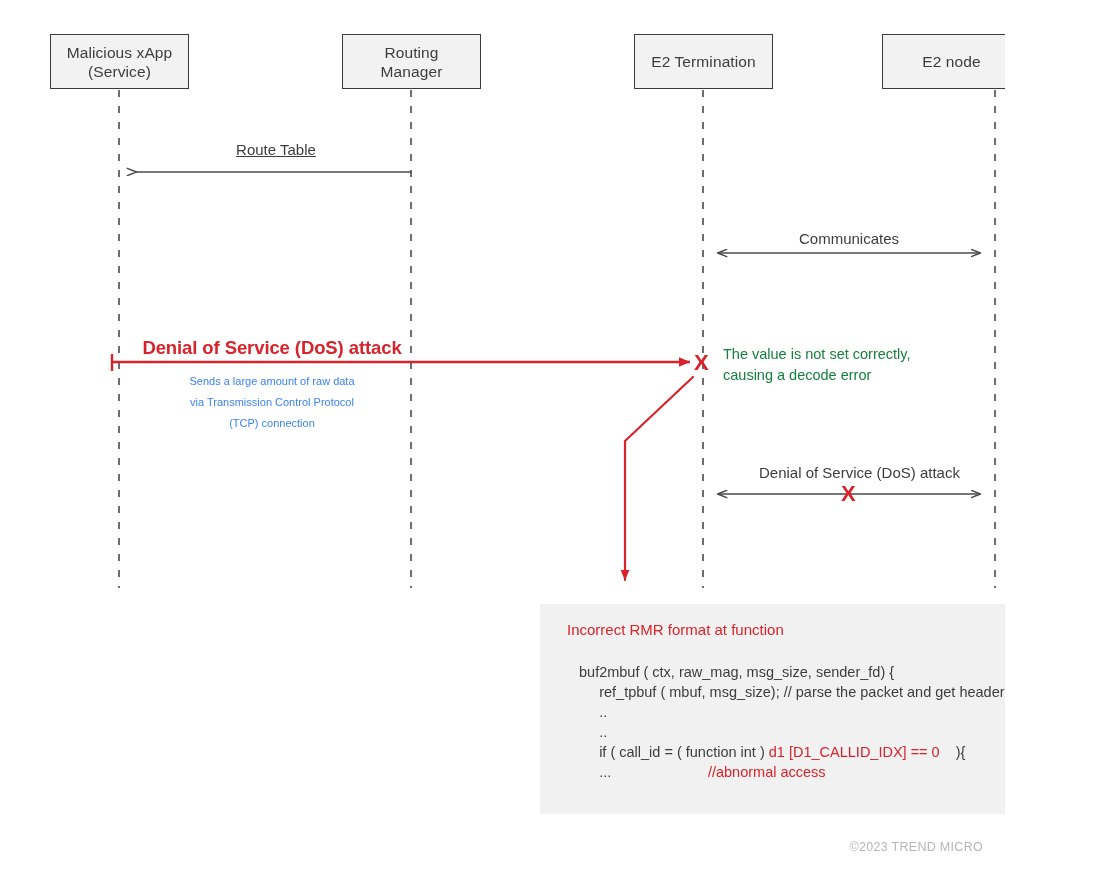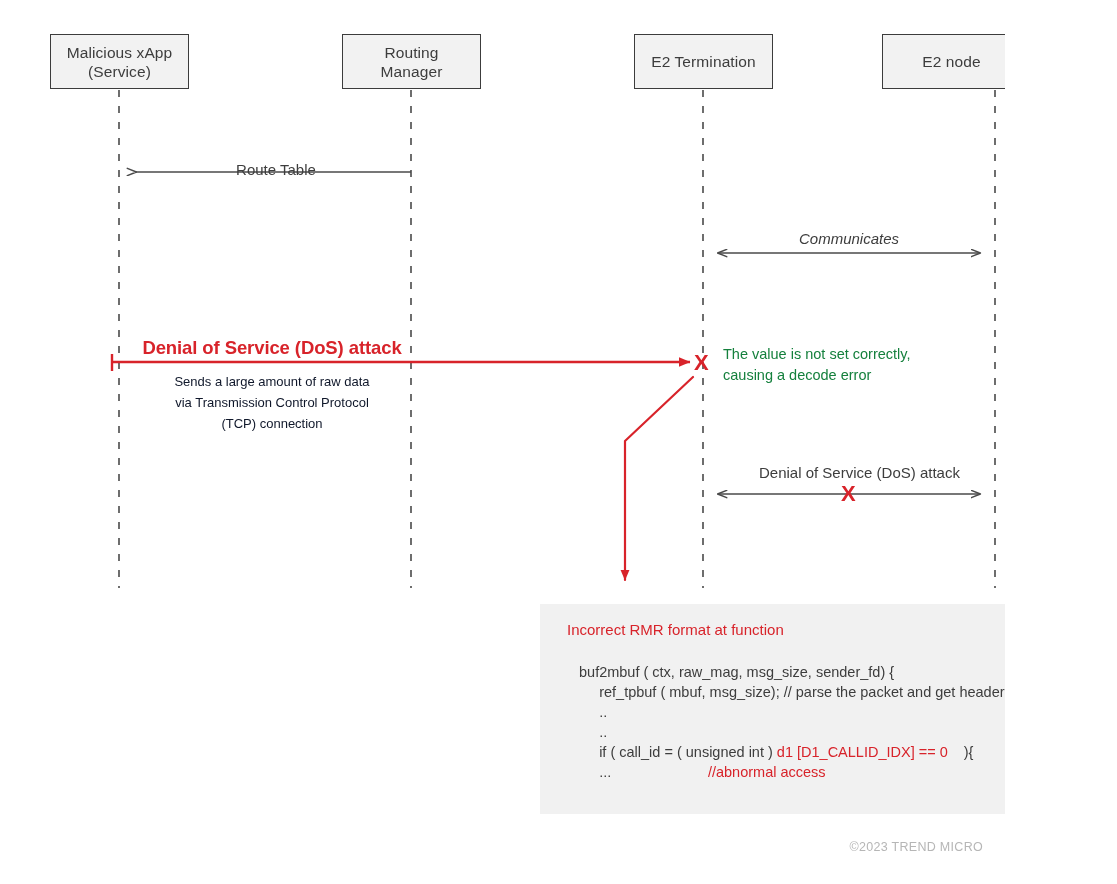--- a/index.html
+++ b/index.html
@@ -58,22 +58,22 @@
     color: #d8232a;
     font-size: 18.5px;
     font-weight: bold;
     line-height: 22px;
     text-align: center;
     white-space: nowrap;
     letter-spacing: -0.1px;
   }
   .attack-sub {
     position: absolute;
-    color: #0f172a;
-    font-size: 13px;
+    color: #3b82f6;
+    font-size: 11px;
     line-height: 21px;
     text-align: center;
   }
   .error-note {
     position: absolute;
     color: #15803d;
     font-size: 14.5px;
     line-height: 21px;
     text-align: left;
   }
@@ -172,23 +172,23 @@
     <span class="lbl">Routing
 Manager</span>
   </div>
   <div class="lifeline-box" style="left:634px; top:34px; width:139px; height:55px;text-align:right;">
     <span class="lbl">E2 Termination</span>
   </div>
   <div class="lifeline-box" style="left:882px; top:34px; width:139px; height:55px;">
     <span class="lbl">E2 node</span>
   </div>
 
-  <div class="msg-label" style="left:186px; top:160px; width:180px;">Route Table</div>
-
-  <div class="msg-label" style="left:759px; top:229px; width:180px;font-style:italic;">Communicates</div>
+  <div class="msg-label" style="left:186px; top:140px; width:180px;text-decoration:underline;">Route Table</div>
+
+  <div class="msg-label" style="left:759px; top:229px; width:180px;">Communicates</div>
 
   <div class="msg-label" style="left:759px; top:463px; width:180px;">Denial of Service (DoS) attack</div>
 
   <div class="x-mark" style="left:841px; top:483px;">X</div>
 
   <div class="attack-title" style="left:112px; top:337px; width:320px;">Denial of Service (DoS) attack</div>
 
   <div class="attack-sub" style="left:112px; top:371px; width:320px; white-space:pre-line;">Sends a large amount of raw data
 via Transmission Control Protocol
 (TCP) connection</div>
@@ -198,20 +198,20 @@
   <div class="error-note" style="left:723px; top:344px; width:270px; white-space:pre-line;">The value is not set correctly,
 causing a decode error</div>
 
   <div id="code-box">
     <div class="code-title">Incorrect RMR format at function</div>
     <div id="code-lines">
         <div class="code-line"><span class="blk">buf2mbuf ( ctx, raw_mag, msg_size, sender_fd) {</span></div>
         <div class="code-line"><span class="blk">     ref_tpbuf ( mbuf, msg_size); // parse the packet and get header</span></div>
         <div class="code-line"><span class="blk">     ..</span></div>
         <div class="code-line"><span class="blk">     ..</span></div>
-        <div class="code-line"><span class="blk">     if ( call_id = ( unsigned int ) </span><span class="red">d1 [D1_CALLID_IDX] == 0 </span><span class="blk">){</span></div>
+        <div class="code-line"><span class="blk">     if ( call_id = ( function int ) </span><span class="red">d1 [D1_CALLID_IDX] == 0 </span><span class="blk">){</span></div>
         <div class="code-line"><span class="blk">     ...                        </span><span class="red">//abnormal access</span></div>
       </div>
   </div>
 
   <div id="footer">©2023 TREND MICRO</div>
 
 </div>
 
 </body></html>

